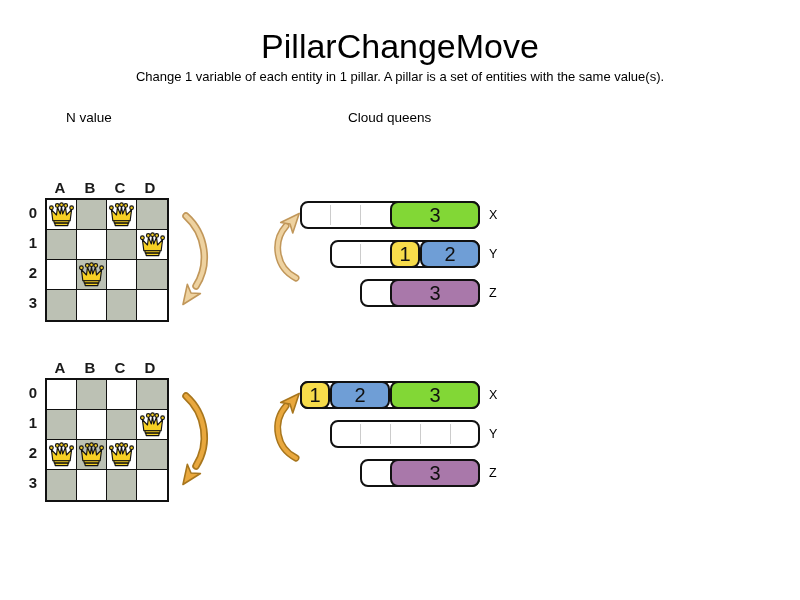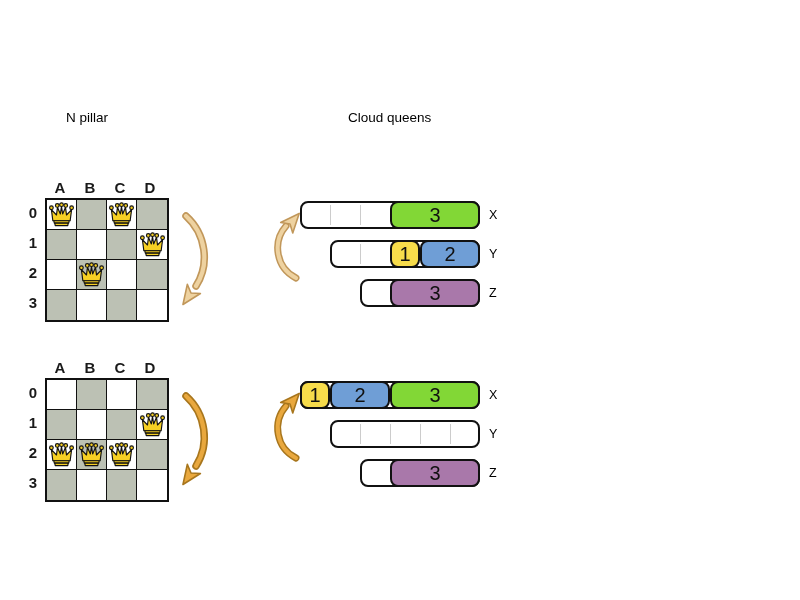--- a/index.html
+++ b/index.html
@@ -51,21 +51,23 @@
   }
   .bar-label {
     position:absolute; height:28px; line-height:28px; font-size:12.5px; color:#000;
   }
   .arrow { position:absolute; }
 </style>
 </head>
 <body>
 
 <div class="page">
-  <div class="section-header nq">N pillar</div>
+  <div class="title">PillarChangeMove</div>
+  <div class="subtitle">Change 1 variable of each entity in 1 pillar. A pillar is a set of entities with the same value(s).</div>
+  <div class="section-header nq">N value</div>
   <div class="section-header cb">Cloud queens</div>
   <div id="diagram">
       <div class="col-label" style="left: 45px; top: 179px;">A</div>
       <div class="col-label" style="left: 75px; top: 179px;">B</div>
       <div class="col-label" style="left: 105px; top: 179px;">C</div>
       <div class="col-label" style="left: 135px; top: 179px;">D</div>
       <div class="row-label" style="left: 24px; top: 198px;">0</div>
       <div class="row-label" style="left: 24px; top: 228px;">1</div>
       <div class="row-label" style="left: 24px; top: 258px;">2</div>
       <div class="row-label" style="left: 24px; top: 288px;">3</div>

